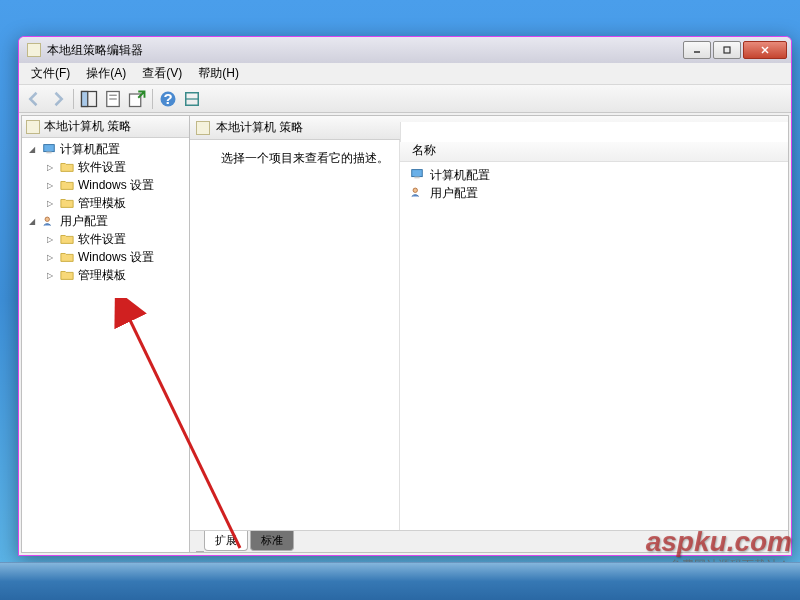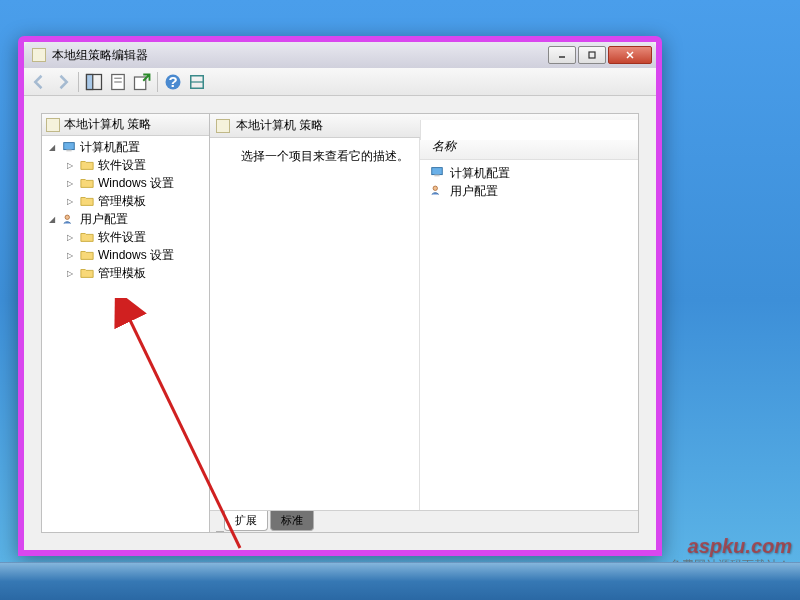--- a/index.html
+++ b/index.html
@@ -1,57 +1,57 @@
 <!DOCTYPE html>
 <html><head>
   <meta charset="utf-8">
   <style>
     * { margin: 0; padding: 0; box-sizing: border-box; font-family: "Microsoft YaHei", "Segoe UI", Tahoma, sans-serif; font-size: 12px; }
     body { background: linear-gradient(180deg, #4a9eeb 0%, #3d8fd8 50%, #5fb8e8 100%); width: 800px; height: 600px; position: relative; overflow: hidden; }
-    .window { position: absolute; left: 18px; top: 36px; width: 644px; height: 520px; background: #f0f0f0; border: 6px solid #d946ef; border-radius: 6px 6px 0 0; box-shadow: 0 4px 20px rgba(0,0,0,0.4); display: flex; flex-direction: column; }
+    .window { position: absolute; left: 18px; top: 36px; width: 774px; height: 520px; background: #f0f0f0; border: 1px solid #d946ef; border-radius: 6px 6px 0 0; box-shadow: 0 4px 20px rgba(0,0,0,0.4); display: flex; flex-direction: column; }
     .titlebar { height: 26px; background: linear-gradient(180deg, #e8e8f0 0%, #d0d0dc 100%); border-radius: 6px 6px 0 0; display: flex; align-items: center; padding: 0 4px 0 8px; position: relative; }
     .titlebar-icon { width: 14px; height: 14px; background: #f5f2dc; border: 1px solid #c0b888; margin-right: 6px; }
     .titlebar-text { flex: 1; color: #000; }
     .titlebar-buttons { display: flex; gap: 2px; }
     .title-btn { width: 28px; height: 18px; border: 1px solid #888; background: linear-gradient(180deg, #f8f8f8, #e0e0e0); border-radius: 2px; display: flex; align-items: center; justify-content: center; font-size: 10px; cursor: pointer; }
     .title-btn.close-btn { width: 44px; background: linear-gradient(180deg, #e88a7a, #c54530); border-color: #a03020; color: #fff; font-weight: bold; }
     .title-btn svg { width: 10px; height: 10px; }
     .menubar { height: 22px; background: #f0f0f0; display: flex; align-items: center; padding: 0 4px; border-bottom: 1px solid #d8d8d8; }
     .menu-item { padding: 2px 8px; cursor: pointer; }
     .toolbar { height: 28px; background: linear-gradient(180deg, #f8f8f8, #e8e8e8); display: flex; align-items: center; padding: 0 4px; gap: 2px; border-bottom: 1px solid #c8c8c8; }
     .tool-btn { width: 22px; height: 22px; border: 1px solid transparent; border-radius: 2px; display: flex; align-items: center; justify-content: center; cursor: pointer; }
     .tool-btn.disabled { opacity: 0.4; cursor: default; }
     .tool-sep { width: 1px; height: 20px; background: #c0c0c0; margin: 0 2px; }
-    .content-area { flex: 1; display: flex; background: #fff; border: 1px solid #c0c0c0; margin: 17px; }
+    .content-area { flex: 1; display: flex; background: #fff; border: 1px solid #c0c0c0; margin: 2px; }
     .tree-panel { width: 168px; background: #fff; border-right: 1px solid #c0c0c0; display: flex; flex-direction: column; }
     .tree-header { height: 22px; background: linear-gradient(180deg, #fafafa, #e8e8e8); border-bottom: 1px solid #d0d0d0; display: flex; align-items: center; padding: 0 4px; }
     .tree-header .doc-icon { width: 14px; height: 14px; background: #f5f2dc; border: 1px solid #c0b888; margin-right: 4px; }
     .tree-body { flex: 1; padding: 2px 0; overflow: auto; }
     .tree-node { display: flex; align-items: center; height: 18px; padding-right: 4px; cursor: pointer; white-space: nowrap; }
     .tree-toggle { width: 12px; height: 12px; display: flex; align-items: center; justify-content: center; font-size: 8px; color: #666; cursor: pointer; }
     .tree-icon { width: 16px; height: 14px; margin: 0 3px; display: flex; align-items: center; justify-content: center; }
     .main-panel { flex: 1; display: flex; flex-direction: column; position: relative; }
     .main-header { height: 24px; background: linear-gradient(180deg, #fafafa, #e8e8e8); border-bottom: 1px solid #d0d0d0; display: flex; align-items: center; padding: 0 6px; }
     .main-header .doc-icon { width: 14px; height: 14px; background: #f5f2dc; border: 1px solid #c0b888; margin-right: 6px; }
     .main-content { flex: 1; display: flex; background: #fff; position: relative; }
     .desc-area { width: 210px; padding: 10px 10px; border-right: 1px solid #e0e0e0; text-align: right; }
     .white-bg-block { position: absolute; left: 210px; top: -18px; right: 0; height: 20px; background: #fff; border-left: 1px solid #e0e0e0; }
     .list-area { flex: 1; padding: 0; }
-    .list-header { height: 22px; border-bottom: 1px solid #e0e0e0; display: flex; align-items: flex-start; padding: 0 12px; background: linear-gradient(180deg, #fcfcfc, #f0f0f0); font-style: italic; }
+    .list-header { height: 22px; border-bottom: 1px solid #e0e0e0; display: flex; align-items: center; padding: 0 12px; background: linear-gradient(180deg, #fcfcfc, #f0f0f0); }
     .list-body { padding: 4px 0; }
     .list-row { height: 18px; display: flex; align-items: center; padding: 0 10px; cursor: pointer; }
     .list-row .row-icon { width: 16px; height: 14px; margin-right: 4px; }
     .tabs-footer { height: 22px; display: flex; align-items: flex-end; padding: 0 6px; background: #f0f0f0; border-top: 1px solid #d0d0d0; }
     .tab { padding: 2px 10px; border: 1px solid #b0b0b0; border-top: none; border-radius: 0 0 4px 4px; background: #737373; margin-right: 2px; cursor: pointer; font-size: 11px; position: relative; top: -1px; }
     .tab.active { background: #fff; }
     .tab-connector { width: 8px; height: 12px; border-bottom: 1px solid #b0b0b0; }
     .taskbar { position: absolute; left: 0; right: 0; bottom: 0; height: 38px; background: linear-gradient(180deg, #84b6dc 0%, #3678b4 50%, #2a68a4 100%); border-top: 1px solid rgba(255,255,255,0.3); }
     .red-arrow { position: absolute; pointer-events: none; }
     .red-arrow svg { width: 160px; height: 260px; }
-    .watermark { position: absolute; right: 8px; bottom: 42px; font-size: 20px; font-weight: bold; color: rgba(180,50,50,0.75); font-style: italic; font-family: Arial, sans-serif; text-shadow: 1px 1px 2px rgba(0,0,0,0.3); }
+    .watermark { position: absolute; right: 8px; bottom: 42px; font-size: 28px; font-weight: bold; color: rgba(180,50,50,0.75); font-style: italic; font-family: Arial, sans-serif; text-shadow: 1px 1px 2px rgba(0,0,0,0.3); }
     .watermark-sub { position: absolute; right: 10px; bottom: 26px; font-size: 12px; color: rgba(100,100,100,0.8); }
     .computer-icon svg, .user-icon svg, .folder-icon svg { width: 14px; height: 12px; }
   </style>
 </head>
 <body>
 
 <div class="window">
   <div class="titlebar">
     <div class="titlebar-icon"></div>
     <div class="titlebar-text">本地组策略编辑器</div>
@@ -68,20 +68,26 @@
         </div>
       <div class="title-btn close-btn">
           <svg viewBox="0 0 10 10">
             <line x1="2" y1="2" x2="8" y2="8" stroke="#fff" stroke-width="1.5"></line>
             <line x1="8" y1="2" x2="2" y2="8" stroke="#fff" stroke-width="1.5"></line>
           </svg>
         </div>
     </div>
   </div>
 
+  <div class="menubar">
+    <div class="menu-item">文件(F)</div>
+    <div class="menu-item">操作(A)</div>
+    <div class="menu-item">查看(V)</div>
+    <div class="menu-item">帮助(H)</div>
+  </div>
 
   <div class="toolbar">
     <div class="tool-btn disabled">
         <svg viewBox="0 0 16 16">
           <path d="M10 3 L5 8 L10 13" fill="none" stroke="#3a6ea5" stroke-width="2"></path>
         </svg>
       </div>
     <div class="tool-btn disabled">
         <svg viewBox="0 0 16 16">
           <path d="M6 3 L11 8 L6 13" fill="none" stroke="#3a6ea5" stroke-width="2"></path>

